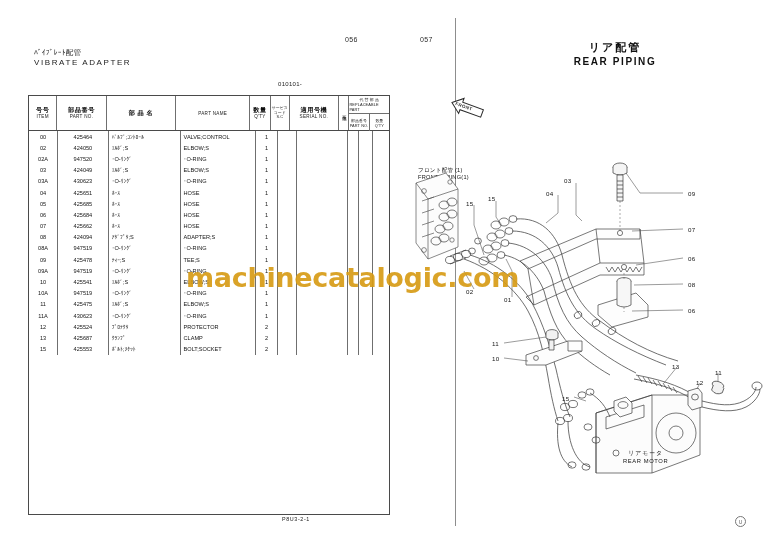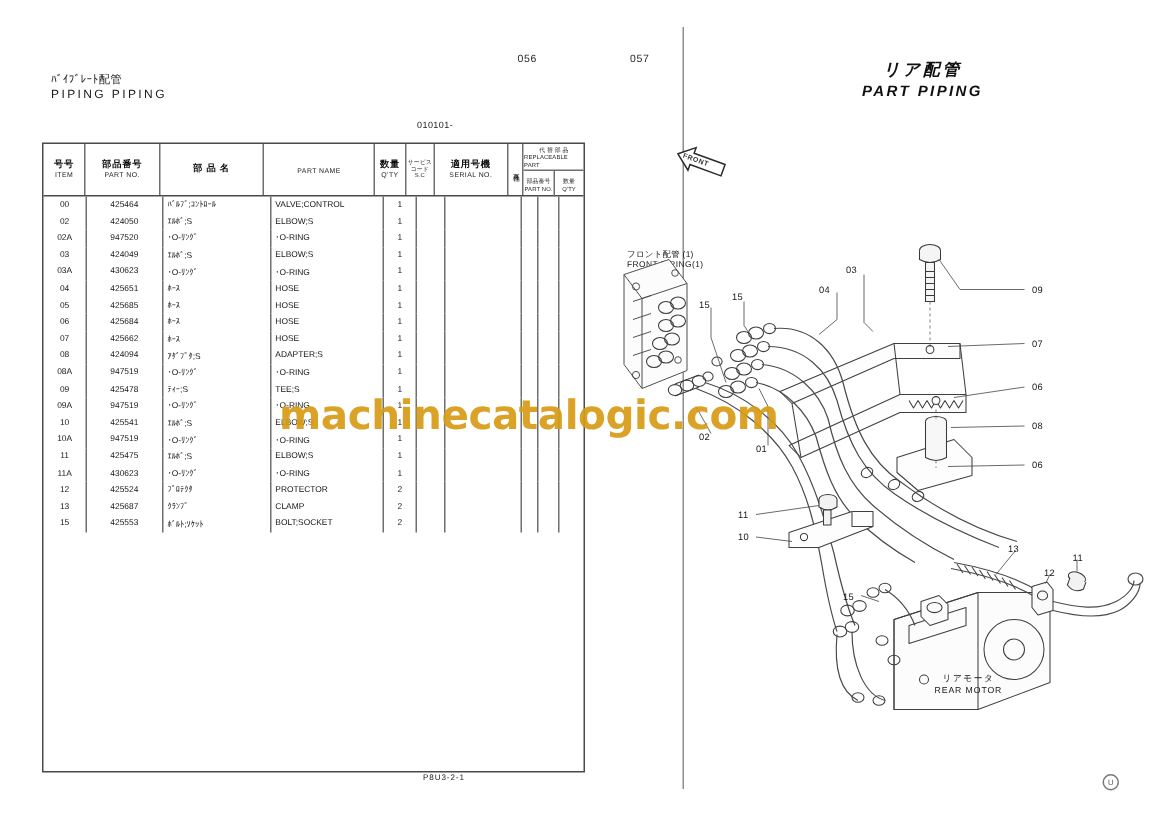--- a/index.html
+++ b/index.html
@@ -59,21 +59,21 @@
 
   .brow{height:11.2px;}
   .brow .cell{align-items:center;}
   .filler{flex:1;display:flex;width:100%;}
   .filler .cell{height:100%;}
 
   #footer-code{position:absolute;left:282px;top:516px;font-size:5.4px;
                color:#1a1a1a;letter-spacing:.6px;}
 
   
-  #right-title{position:absolute;left:545px;top:40px;text-align:center;width:140px;line-height:1.4;font-style:italic;}
+  #right-title{position:absolute;left:545px;top:40px;text-align:center;width:140px;line-height:1.4;}
   #right-title .jp{font-size:11px;font-weight:bold;letter-spacing:2px;color:#101010;}
   #right-title .en{font-size:10px;font-weight:bold;letter-spacing:1.6px;color:#101010;}
 
   #front-arrow{position:absolute;left:447px;top:95px;}
   .fa-label{position:absolute;left:8px;top:9px;font-size:4.6px;font-weight:bold;
             color:#333;transform:rotate(20deg);letter-spacing:.4px;}
 
   #fp-label{position:absolute;left:418px;top:167px;line-height:1.3;}
   #fp-label .jp{font-size:5.6px;color:#141414;letter-spacing:.2px;}
   #fp-label .en{font-size:5.6px;color:#141414;letter-spacing:.3px;}
@@ -99,21 +99,21 @@
 
 <div id="page">
 
   <div class="pagenum" id="pn-left">056</div>
   <div class="pagenum" id="pn-right">057</div>
 
   <div id="spine"></div>
 
   <div id="left-title">
     <div class="jp">ﾊﾞｲﾌﾞﾚｰﾄ配管</div>
-    <div class="en">PIPING PIPING</div>
+    <div class="en">VIBRATE ADAPTER</div>
   </div>
 
   <div id="serial-top">010101-</div>
 
   <div id="tbl">
 
     <div class="trow" id="thead">
       <div class="cell c-item">
         <span class="h1">号号</span>
         <span class="h2">ITEM</span>
@@ -416,21 +416,21 @@
       <div class="cell c-ica"></div>
       <div class="cell c-rp-pn"></div>
       <div class="cell c-rp-qty"></div>
     </div>
   </div>
 
   <div id="footer-code">P8U3-2-1</div>
 
   <div id="right-title">
     <div class="jp">リア配管</div>
-    <div class="en">PART PIPING</div>
+    <div class="en">REAR PIPING</div>
   </div>
 
   <div id="front-arrow">
     <svg width="40" height="26" viewBox="0 0 40 26">
       <g transform="rotate(20 20 13)">
         <path d="M4 13 L14 5 L14 9 L36 9 L36 17 L14 17 L14 21 Z" fill="#ffffff" stroke="#2b2b2b" stroke-width="1"></path>
       </g>
     </svg>
     <span class="fa-label">FRONT</span>
   </div>

